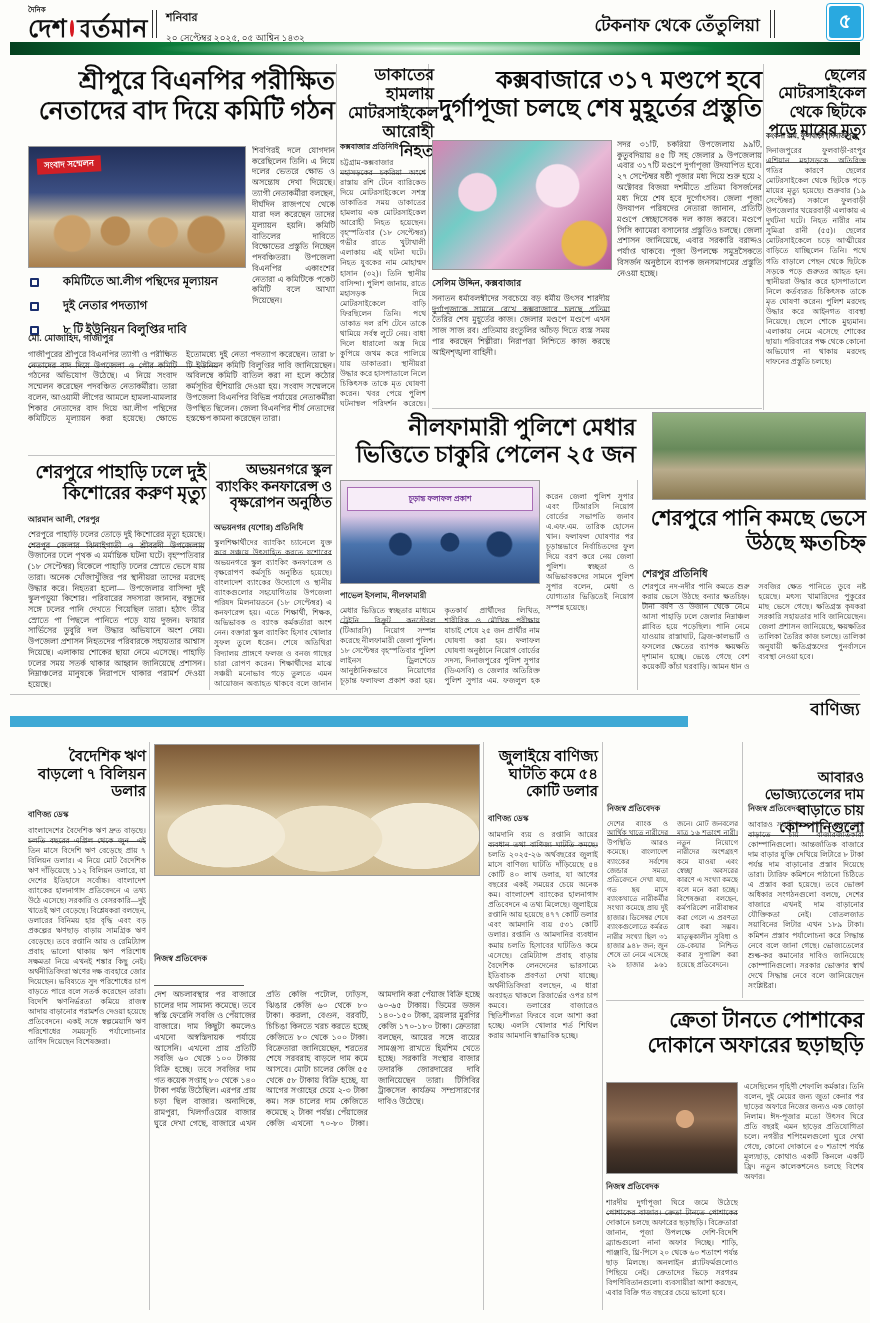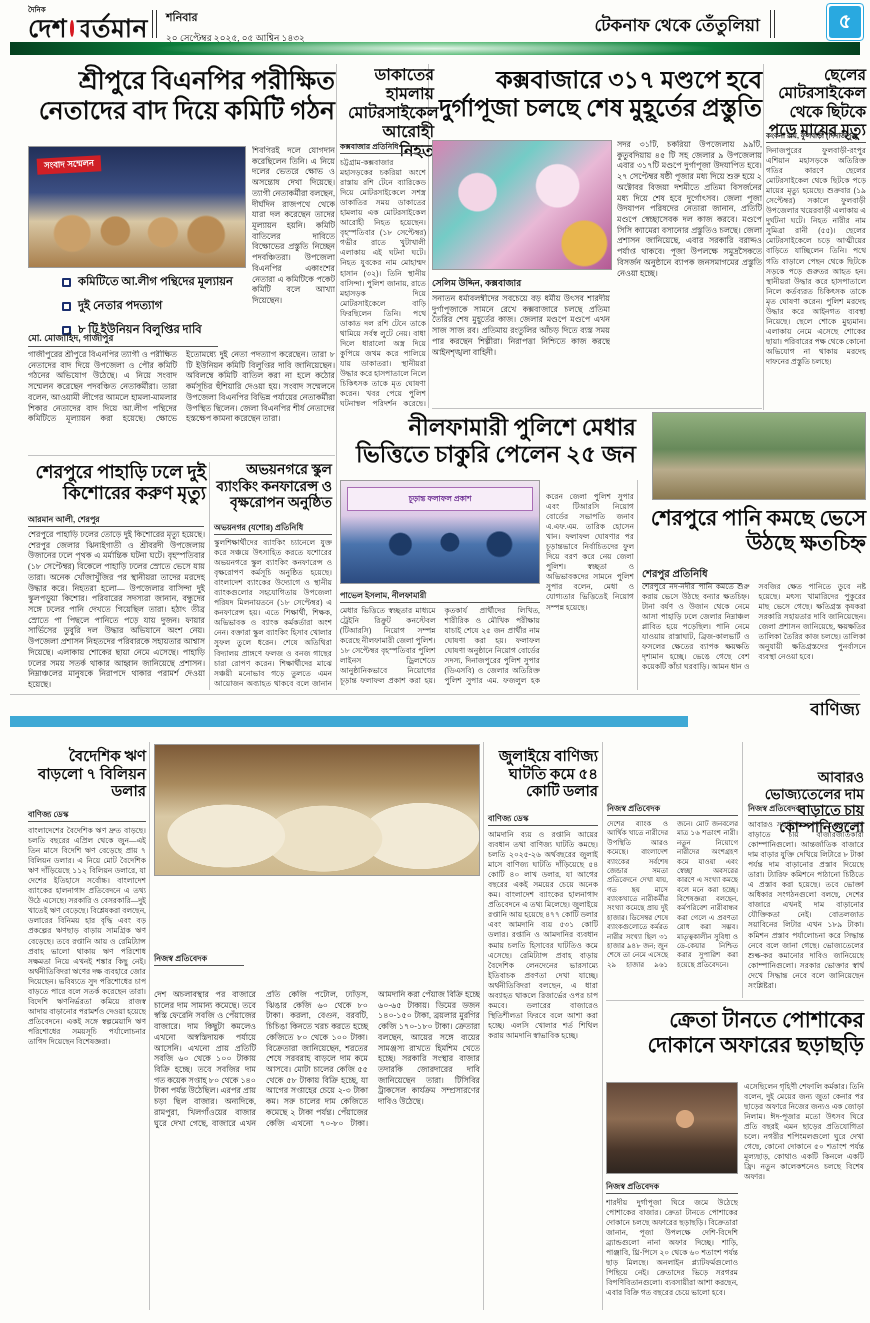--- a/index.html
+++ b/index.html
@@ -4,21 +4,21 @@
 <style>
   * { margin:0; padding:0; box-sizing:border-box; }
   html,body { background:#e9e9e6; }
   body { font-family:"Liberation Serif","DejaVu Serif",serif; }
   #page {
     position:relative; width:870px; height:1323px; margin:0 auto;
     background:#fdfdfa; overflow:hidden; color:#111;
   }
   .abs { position:absolute; }
   .hl { font-weight:700; text-align:right; line-height:1.18; color:#0d0d0d; }
-  .byline { font-weight:700; font-size:9px; color:#222; border-bottom:1px solid #555; padding-bottom:0; font-family:"Liberation Sans",sans-serif; }
+  .byline { font-weight:700; font-size:9px; color:#222; border-bottom:1px solid #555; padding-bottom:20px; font-family:"Liberation Sans",sans-serif; }
   .body-txt { font-size:8px; line-height:1.34; text-align:justify; color:#1c1c1c; overflow:hidden; }
   .cols2 { column-count:2; column-gap:9px; }
   .cols3 { column-count:3; column-gap:10px; }
   .vrule { position:absolute; width:1px; background:#c2c2c2; }
   .hrule { position:absolute; height:1px; background:#c2c2c2; }
   .photo { position:absolute; border:1px solid #9a9a9a; overflow:hidden; }
 
   
   #masthead-title { font-size:25px; font-weight:800; letter-spacing:0.5px; display:flex; align-items:center; gap:3px; line-height:1; }
   #masthead-box { border-bottom:2.5px solid #111; padding-bottom:2px; }
@@ -26,21 +26,21 @@
   .logo-dot::after { content:""; position:absolute; left:4px; top:5px; width:7px; height:7px; border-radius:50%; background:#fff; }
   .hdr-div { position:absolute; top:10px; width:5px; height:28px; border-left:1.5px solid #333; border-right:1.5px solid #333; }
   #page-badge { position:absolute; right:6px; top:3px; width:38px; height:38px; background:#fff; border:1px solid #29a9e0; border-radius:4px; padding:2px; }
   #page-badge .inner { width:100%; height:100%; background:#29a9e0; border-radius:3px; color:#fff; font-size:20px; font-weight:700; display:flex; align-items:center; justify-content:center; }
   #green-bar { position:absolute; left:10px; top:42px; width:850px; height:13px;
     background:
       radial-gradient(ellipse 55% 120% at 50% 50%, rgba(255,255,255,.85), rgba(255,255,255,0) 60%),
       linear-gradient(90deg,#05401f,#0b7a3a 18%,#2fae54 50%,#0b7a3a 82%,#05401f); }
 
   
-  .bullet-row { display:flex; align-items:center; gap:7px; margin-bottom:5px;margin-left:32px; }
+  .bullet-row { display:flex; align-items:center; gap:24px; margin-bottom:5px; }
   .bullet-sq { width:9px; height:9px; border:2.5px solid #1b2f6e; border-radius:1px; flex:0 0 auto; }
   .bullet-label { font-size:11.5px; font-weight:700; color:#101010; }
 
   
   .ph-press { background:
       radial-gradient(circle at 20% 72%, #caa06a 0 9%, transparent 10%),
       radial-gradient(circle at 40% 70%, #b98c55 0 9%, transparent 10%),
       radial-gradient(circle at 62% 71%, #caa06a 0 9%, transparent 10%),
       radial-gradient(circle at 82% 73%, #b98c55 0 9%, transparent 10%),
       linear-gradient(180deg,#223059 0%,#3c4f83 38%,#d8c7a4 62%,#a97f4c 100%); }

